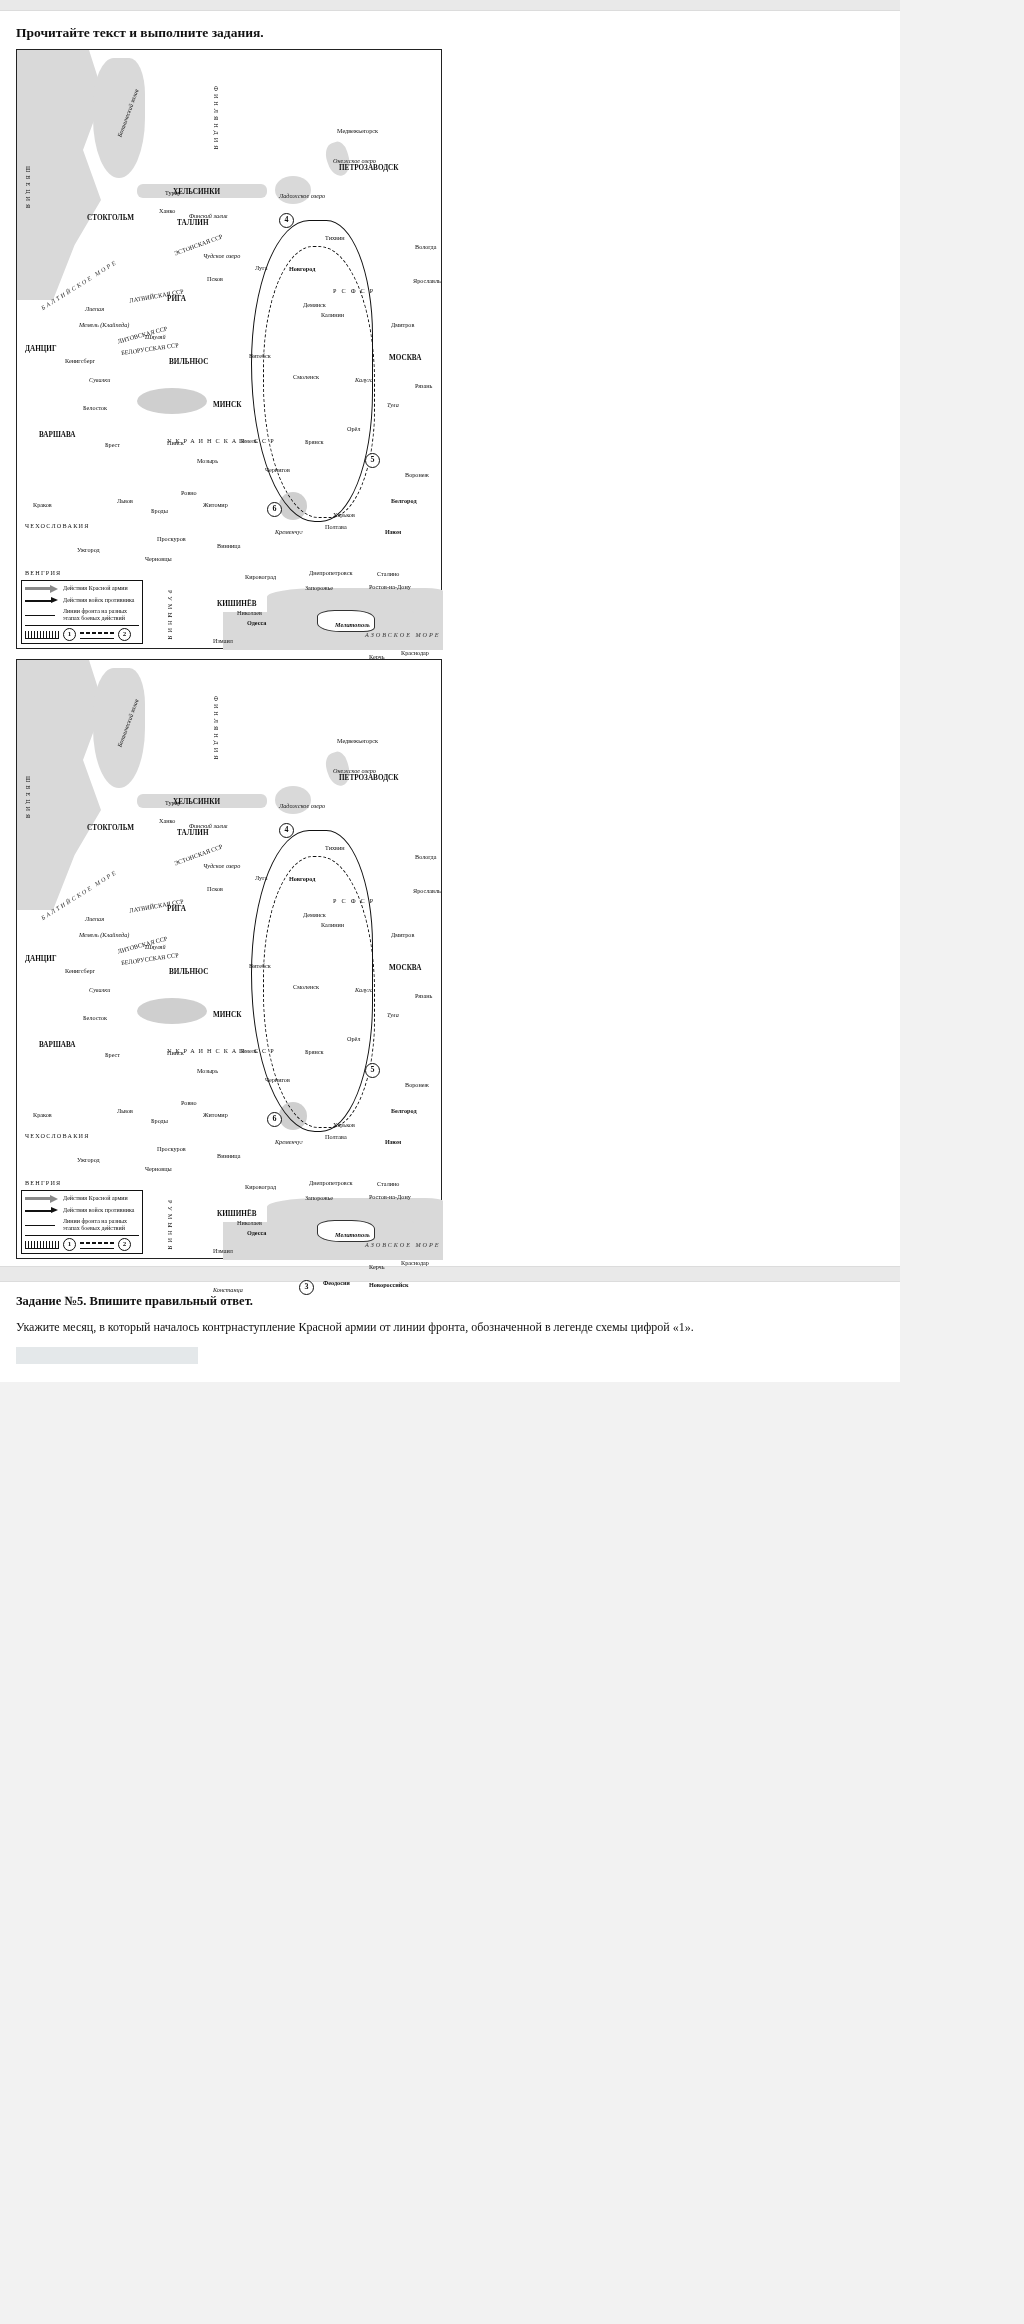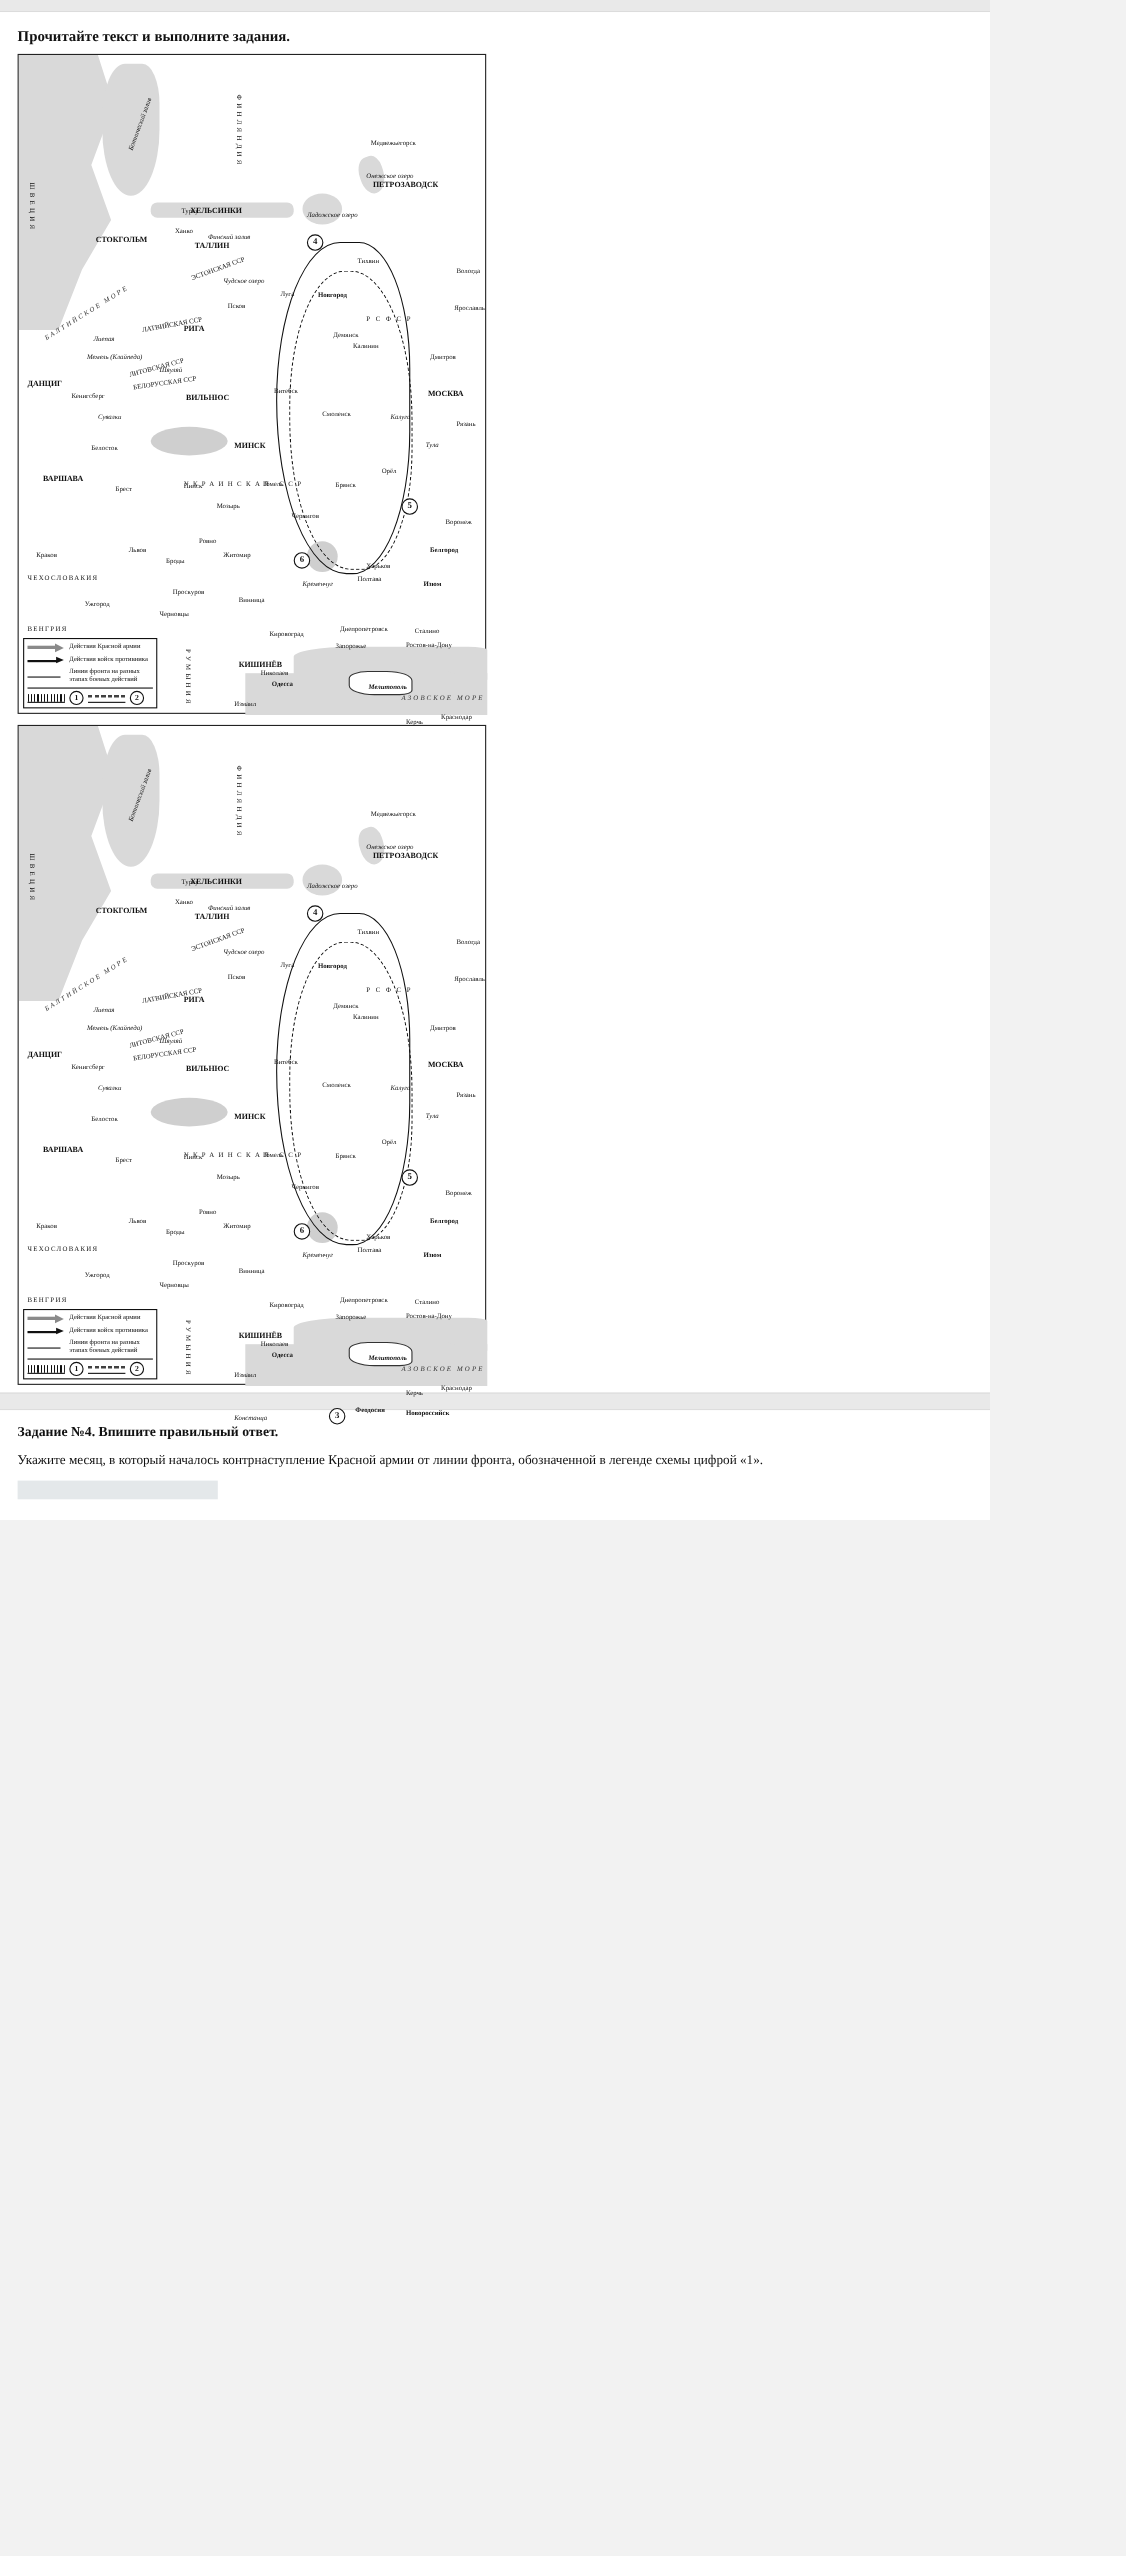--- a/index.html
+++ b/index.html
@@ -454,19 +454,19 @@
           <span class="dashline"></span>
           <span class="sm-circ">2</span>
         </div>
       </div>
     </div>
   </div>
 
   <div class="tasksep"></div>
 
   <div class="taskarea">
-    <div class="task-title">Задание №4. Впишите правильный ответ.</div>
+    <div class="task-title">Задание №5. Впишите правильный ответ.</div>
     <div class="task-q">Укажите месяц, в который началось контрнаступление Красной армии от линии фронта, обозначенной в легенде схемы цифрой «1».</div>
     <input class="answer-box" type="text" placeholder="" style="">
   </div>
 
   <div class="bottom-fill"></div>
 </div>
 
 </body></html>

